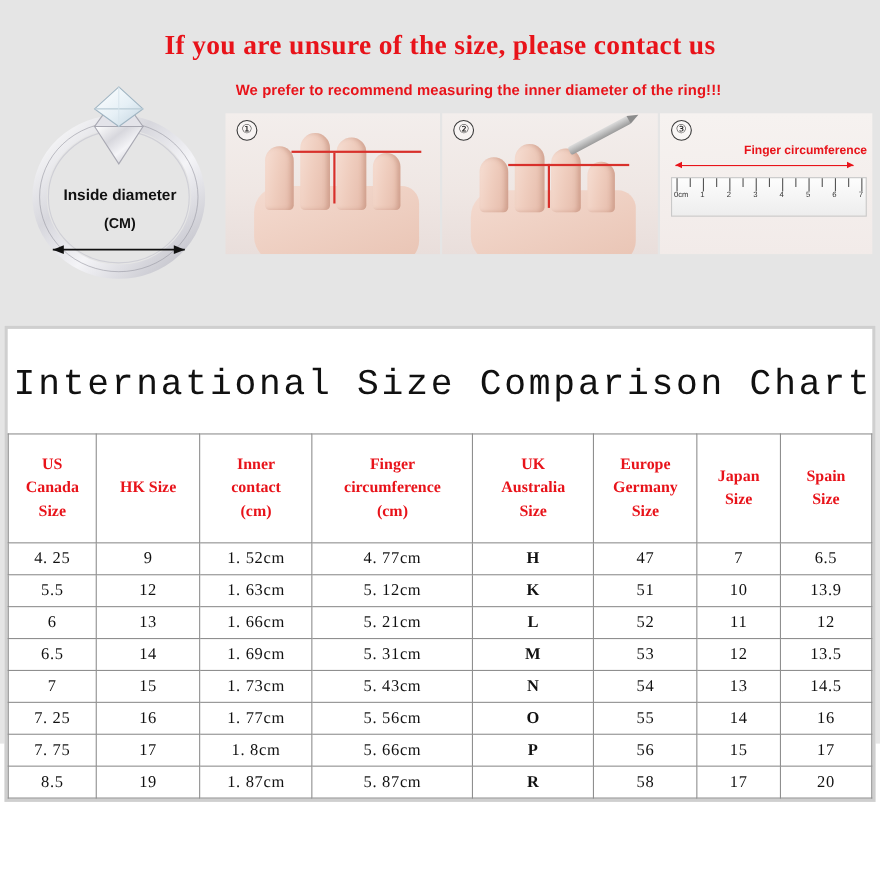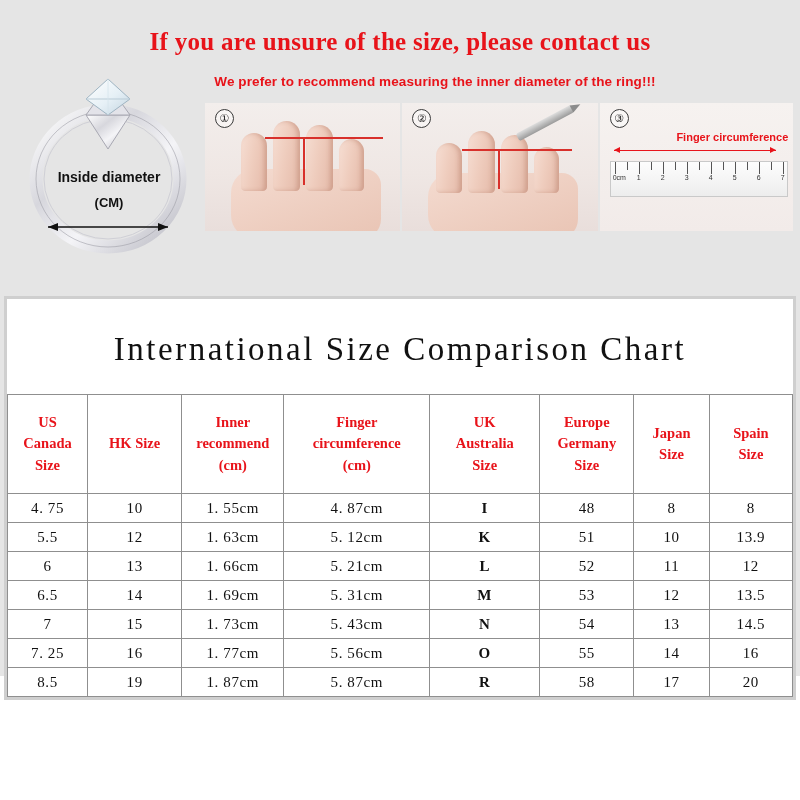--- a/index.html
+++ b/index.html
@@ -220,22 +220,22 @@
   .chart-wrap {
     position: absolute;
     left: 4px;
     top: 296px;
     width: 792px;
     border: 3px solid #cfcfcf;
     box-sizing: border-box;
     background: #fff;
   }
   .chart-title {
-    text-align: center;
-    font-family: Liberation Serif, serif;
+    text-align: right;
+    font-family: Liberation Mono, monospace;
     font-size: 33px;
     letter-spacing: 2.5px;
     color: #111;
     padding: 32px 0 26px 0;
   }
 
   table.size-table {
     border-collapse: collapse;
     width: 100%;
     table-layout: fixed;
@@ -401,21 +401,21 @@
           <th>
             <div>US</div>
             <div>Canada</div>
             <div>Size</div>
           </th>
           <th>
             <div>HK  Size</div>
           </th>
           <th>
             <div>Inner</div>
-            <div>recommend</div>
+            <div>contact</div>
             <div>(cm)</div>
           </th>
           <th>
             <div>Finger</div>
             <div>circumference</div>
             <div>(cm)</div>
           </th>
           <th>
             <div>UK</div>
             <div>Australia</div>
@@ -431,28 +431,28 @@
             <div>Size</div>
           </th>
           <th>
             <div>Spain</div>
             <div>Size</div>
           </th>
         </tr>
       </thead>
       <tbody id="table-body">
           <tr>
-            <td>4. 75</td>
-            <td>10</td>
-            <td>1. 55cm</td>
-            <td>4. 87cm</td>
-            <td class="uk">I</td>
-            <td>48</td>
-            <td>8</td>
-            <td>8</td>
+            <td>4. 25</td>
+            <td>9</td>
+            <td>1. 52cm</td>
+            <td>4. 77cm</td>
+            <td class="uk">H</td>
+            <td>47</td>
+            <td>7</td>
+            <td>6.5</td>
           </tr>
           <tr>
             <td>5.5</td>
             <td>12</td>
             <td>1. 63cm</td>
             <td>5. 12cm</td>
             <td class="uk">K</td>
             <td>51</td>
             <td>10</td>
             <td>13.9</td>
@@ -491,20 +491,30 @@
             <td>7. 25</td>
             <td>16</td>
             <td>1. 77cm</td>
             <td>5. 56cm</td>
             <td class="uk">O</td>
             <td>55</td>
             <td>14</td>
             <td>16</td>
           </tr>
           <tr>
+            <td>7. 75</td>
+            <td>17</td>
+            <td>1. 8cm</td>
+            <td>5. 66cm</td>
+            <td class="uk">P</td>
+            <td>56</td>
+            <td>15</td>
+            <td>17</td>
+          </tr>
+          <tr>
             <td>8.5</td>
             <td>19</td>
             <td>1. 87cm</td>
             <td>5. 87cm</td>
             <td class="uk">R</td>
             <td>58</td>
             <td>17</td>
             <td>20</td>
           </tr>
         </tbody>

